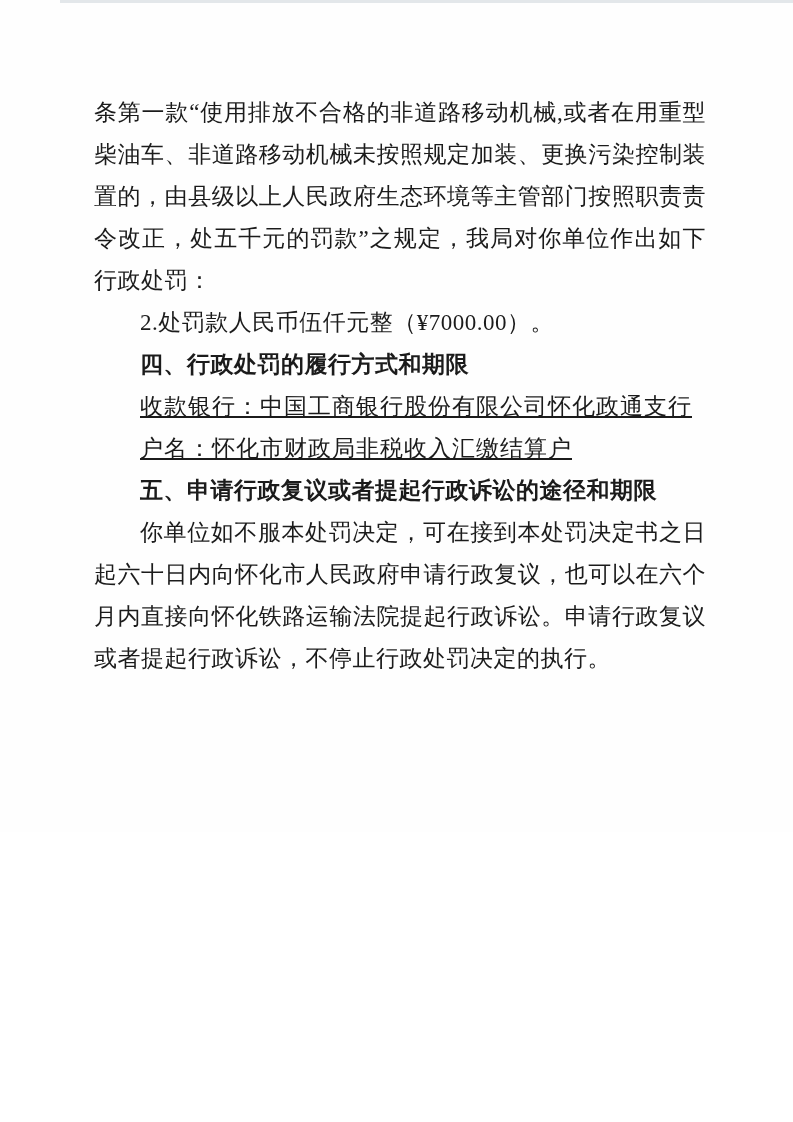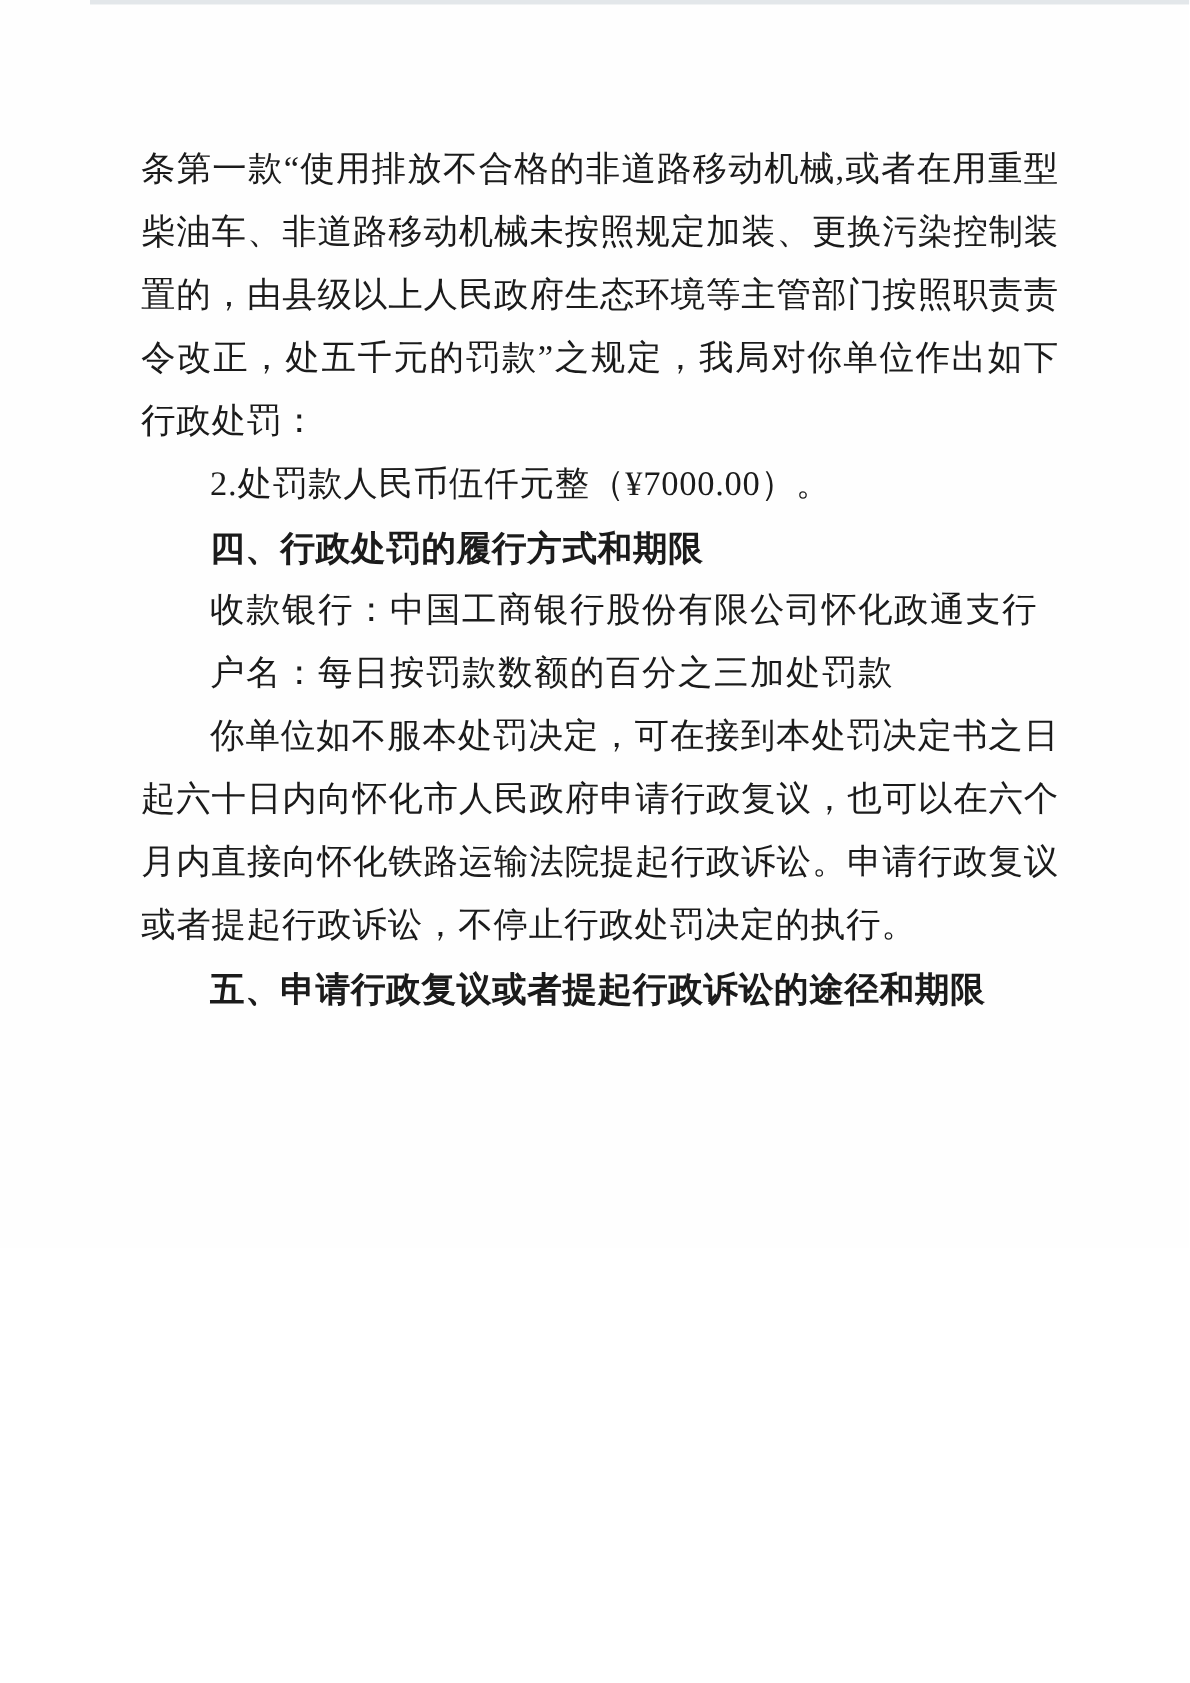--- a/index.html
+++ b/index.html
@@ -39,25 +39,26 @@
     margin: 0;
     padding: 0;
   }
   .indent {
     text-indent: 2em;
   }
   .no-indent {
     text-indent: 0;
   }
   .heading {
-    font-family: Liberation Sans, sans-serif;
+    font-family: Liberation Serif, serif;
     font-weight: 700;
   }
   .bank-line {
     letter-spacing: 1px;
+    text-decoration: underline;
   }
   .page-number {
     position: absolute;
     top: 1052px;
     left: 575px;
     width: 130px;
     text-align: center;
     font-size: 21px;
     letter-spacing: 2px;
     color: #222222;
@@ -69,20 +70,20 @@
 
 <div class="page">
 
   <div class="scan-artifact"></div>
 
   <div class="doc-body">
     <p class="no-indent">条第一款“使用排放不合格的非道路移动机械,或者在用重型柴油车、非道路移动机械未按照规定加装、更换污染控制装置的，由县级以上人民政府生态环境等主管部门按照职责责令改正，处五千元的罚款”之规定，我局对你单位作出如下行政处罚：</p>
     <p class="indent">2.处罚款人民币伍仟元整（¥7000.00）。</p>
     <p class="indent heading">四、行政处罚的履行方式和期限</p>
     <p class="indent bank-line">收款银行：中国工商银行股份有限公司怀化政通支行</p>
-    <p class="indent bank-line">户名：每日按罚款数额的百分之三加处罚款</p>
+    <p class="indent bank-line">户名：怀化市财政局非税收入汇缴结算户</p>
+    <p class="indent heading">五、申请行政复议或者提起行政诉讼的途径和期限</p>
     <p class="indent">你单位如不服本处罚决定，可在接到本处罚决定书之日起六十日内向怀化市人民政府申请行政复议，也可以在六个月内直接向怀化铁路运输法院提起行政诉讼。申请行政复议或者提起行政诉讼，不停止行政处罚决定的执行。</p>
-    <p class="indent heading">五、申请行政复议或者提起行政诉讼的途径和期限</p>
   </div>
 
   <div class="page-number">— 3 —</div>
 
 </div>
 
 </body></html>

